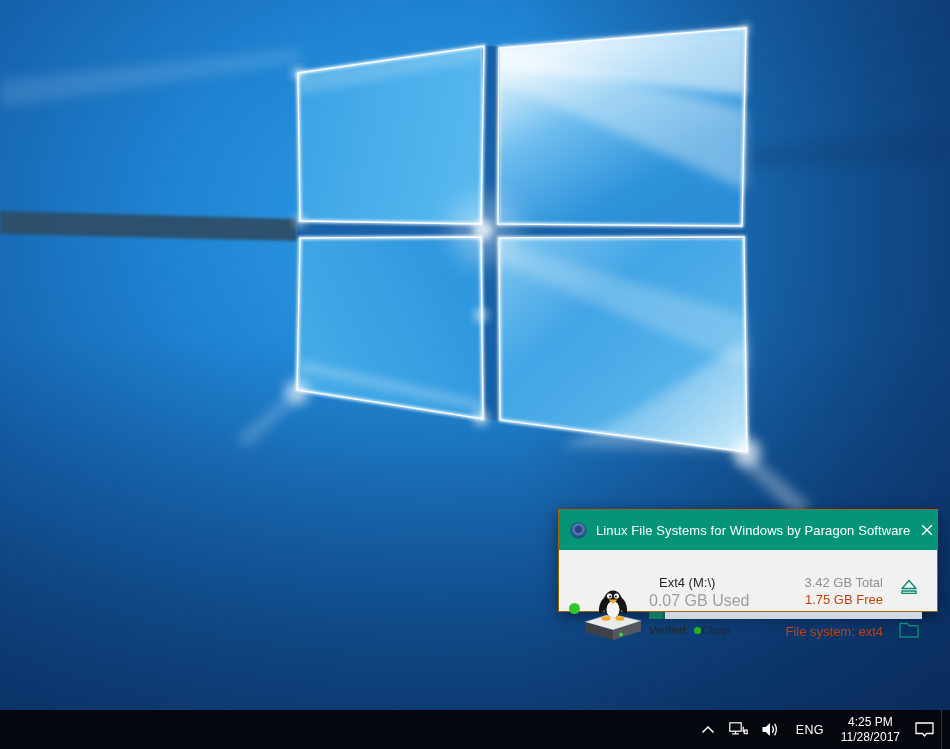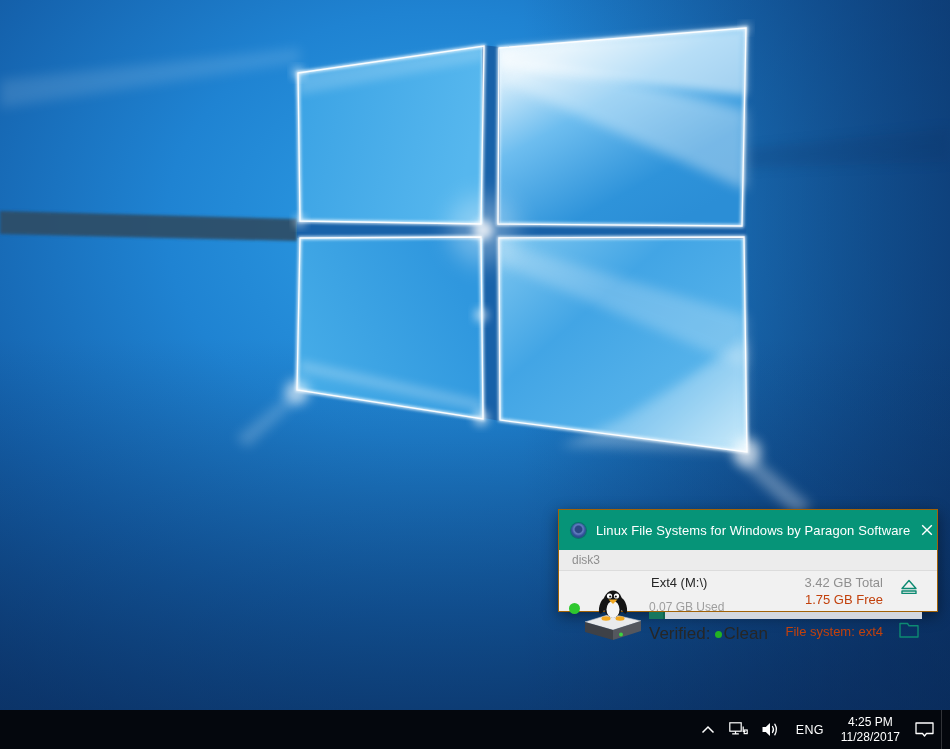--- a/index.html
+++ b/index.html
@@ -32,29 +32,29 @@
   .disk-label {
     height:21px; line-height:21px; padding:0 13px; font-size:12px; color:#8f8f8f;
     background:#ececec; border-bottom:1px solid #dcdcdc;
   }
   .drive-row { position:absolute; left:0; right:0; top:22px; bottom:0; }
   .status-dot {
     position:absolute; left:10px; top:31px; width:11px; height:11px;
     border-radius:50%; background:#2ec82e;
   }
   .drive-icon { position:absolute; left:22px; top:6px; width:64px; height:64px; }
-  .drive-name { position:absolute; left:92px; top:3px;  font-size:13px; color:#262626; }
-  .drive-used { position:absolute; left:90px; top:28px; font-size:12px; color:#9e9e9e; }
+  .drive-name { position:absolute; left:100px; top:3px;  font-size:13px; color:#262626; }
+  .drive-used { position:absolute; left:90px; top:20px; font-size:16px; color:#9e9e9e; }
   .drive-total{ position:absolute; right:54px; top:3px;  font-size:13px; color:#8f8f8f; }
   .drive-free { position:absolute; right:54px; top:20px; font-size:13px; color:#c2410c; }
   .usage-bar  {
     position:absolute; left:90px; top:40px; width:273px; height:7px; background:#d3d8e0;
   }
   .usage-fill { height:100%; background:#16775f; border-right:2px solid #0e6350; }
-  .verified-line { position:absolute; left:90px; top:52px; font-size:17px; color:#262626; }
+  .verified-line { position:absolute; left:90px; top:52px; font-size:11px; color:#262626; }
   .clean-dot {
     display:inline-block; width:7px; height:7px; border-radius:50%;
     background:#22b322; margin:0 1px 1px 5px; vertical-align:middle;
   }
   .fs-line { position:absolute; right:54px; top:52px; font-size:13px; color:#c2410c; }
   .icon-btn { position:absolute; width:22px; height:22px; cursor:pointer; }
   .eject-btn  { left:339px; top:5px; }
   .folder-btn { left:339px; top:47px; }
 
   
@@ -185,21 +185,20 @@
     <div class="popup-header">
       <span class="app-icon"></span>
       <span class="popup-title">Linux File Systems for Windows by Paragon Software</span>
       <span class="close-btn" aria-label="Close">
         <svg width="14" height="14" viewBox="0 0 14 14">
           <path d="M2.2,2.2 L11.8,11.8 M11.8,2.2 L2.2,11.8" stroke="#ffffff" stroke-width="1.4" fill="none"></path>
         </svg>
       </span>
     </div>
     <div class="popup-body">
-      <div class="disk-label">disk3</div>
 
       <div class="drive-row">
         <span class="status-dot"></span>
 
         <svg class="drive-icon" viewBox="0 0 64 64">
 
           <polygon points="4,44 30,36 60,43 32,52" fill="#e9eaec" stroke="#c2c4c8" stroke-width="0.6"></polygon>
           <polygon points="4,44 32,52 32,62 4,54" fill="#3e4147"></polygon>
           <polygon points="32,52 60,43 60,53 32,62" fill="#54575e"></polygon>
           <circle cx="40" cy="56.5" r="2" fill="#3fd43f"></circle>

